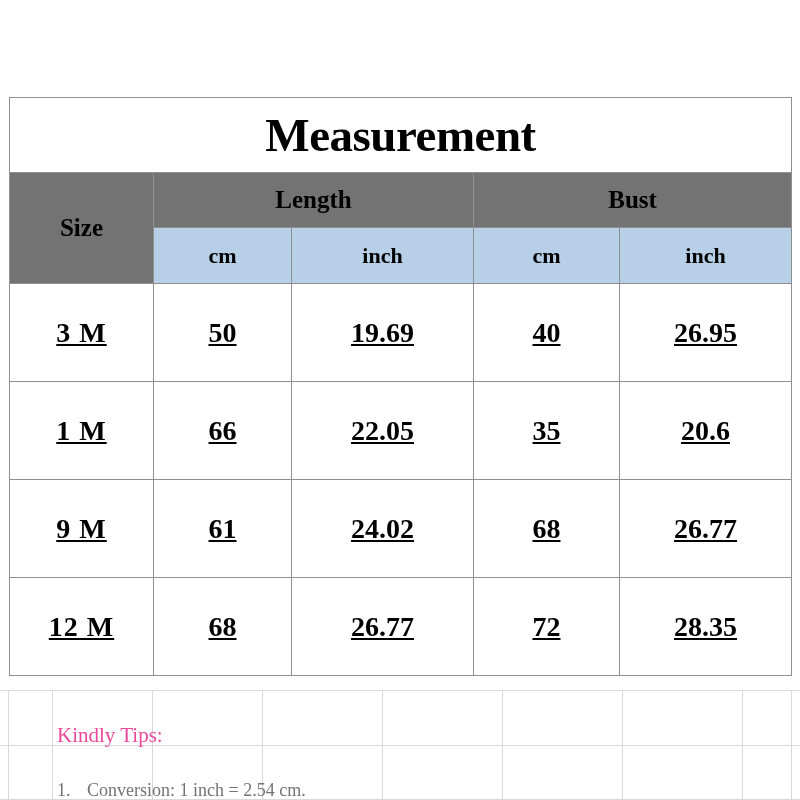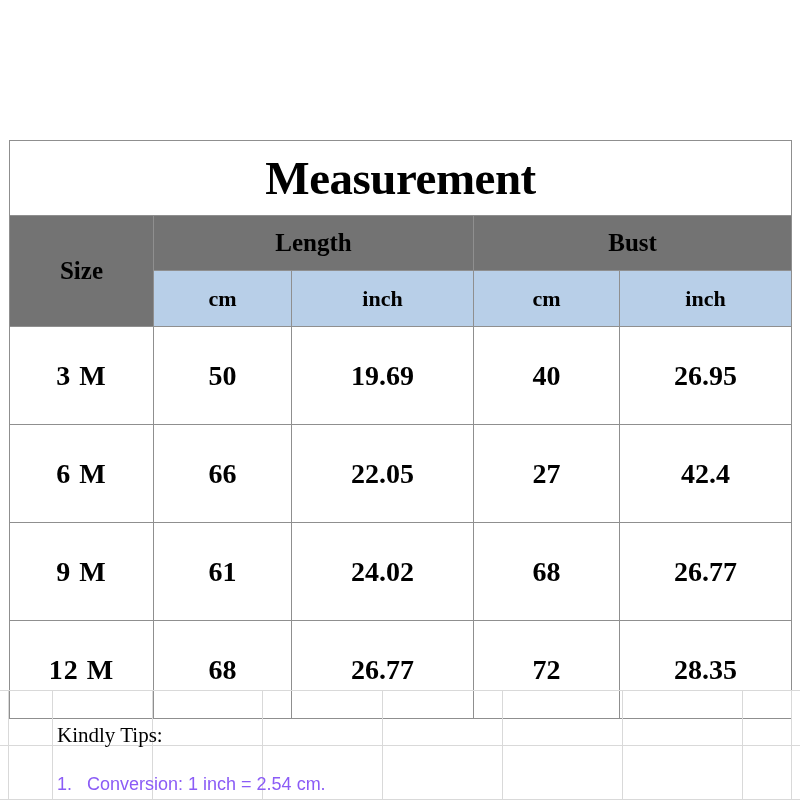--- a/index.html
+++ b/index.html
@@ -23,21 +23,20 @@
     position: absolute;
     left: 0;
     top: 97px;
     width: 800px;
   }
   table.measure {
     border-collapse: collapse;
     width: 782px;
     margin-left: 9px;
     table-layout: fixed;
-    margin-top: 43px;
   }
   table.measure td {
     border: 1px solid #8f8f8f;
     text-align: center;
     vertical-align: middle;
     color: #000000;
     font-weight: bold;
   }
   .title-cell {
     font-size: 47px;
@@ -57,20 +56,21 @@
   }
   .sub {
     background: #b8cfe8;
     font-size: 22px;
     height: 53px;
   }
   .datarow td {
     height: 95px;
     font-size: 28px;
     background: #ffffff;
+    text-decoration: underline;
   }
   .size-cell {
     font-size: 26px;
     letter-spacing: 1px;
   }
   .tips {
     position: absolute;
     left: 0;
     top: 690px;
     width: 800px;
@@ -94,30 +94,30 @@
     left: 0;
     width: 800px;
     height: 1px;
     background: #d9d9d9;
   }
   .tips-title {
     position: absolute;
     left: 57px;
     top: 33px;
     font-size: 21px;
-    color: #000000;
+    color: #ec4899;
     font-family: "Liberation Serif", serif;
   }
   .tips-line1 {
     position: absolute;
     left: 57px;
-    top: 84px;
+    top: 90px;
     font-size: 18px;
-    color: #8b5cf6;
-    font-family: Liberation Sans, sans-serif;
+    color: #737373;
+    font-family: Liberation Serif, serif;
     white-space: nowrap;
   }
   .tips-num {
     display: inline-block;
     width: 30px;
   }
 </style>
 </head>
 <body>
 
@@ -149,25 +149,25 @@
         </tr>
 
         <tr class="datarow">
           <td class="size-cell">3 M</td>
           <td>50</td>
           <td>19.69</td>
           <td>40</td>
           <td>26.95</td>
         </tr>
         <tr class="datarow">
-          <td class="size-cell">6 M</td>
+          <td class="size-cell">1 M</td>
           <td>66</td>
           <td>22.05</td>
-          <td>27</td>
-          <td>42.4</td>
+          <td>35</td>
+          <td>20.6</td>
         </tr>
         <tr class="datarow">
           <td class="size-cell">9 M</td>
           <td>61</td>
           <td>24.02</td>
           <td>68</td>
           <td>26.77</td>
         </tr>
         <tr class="datarow">
           <td class="size-cell">12 M</td>

